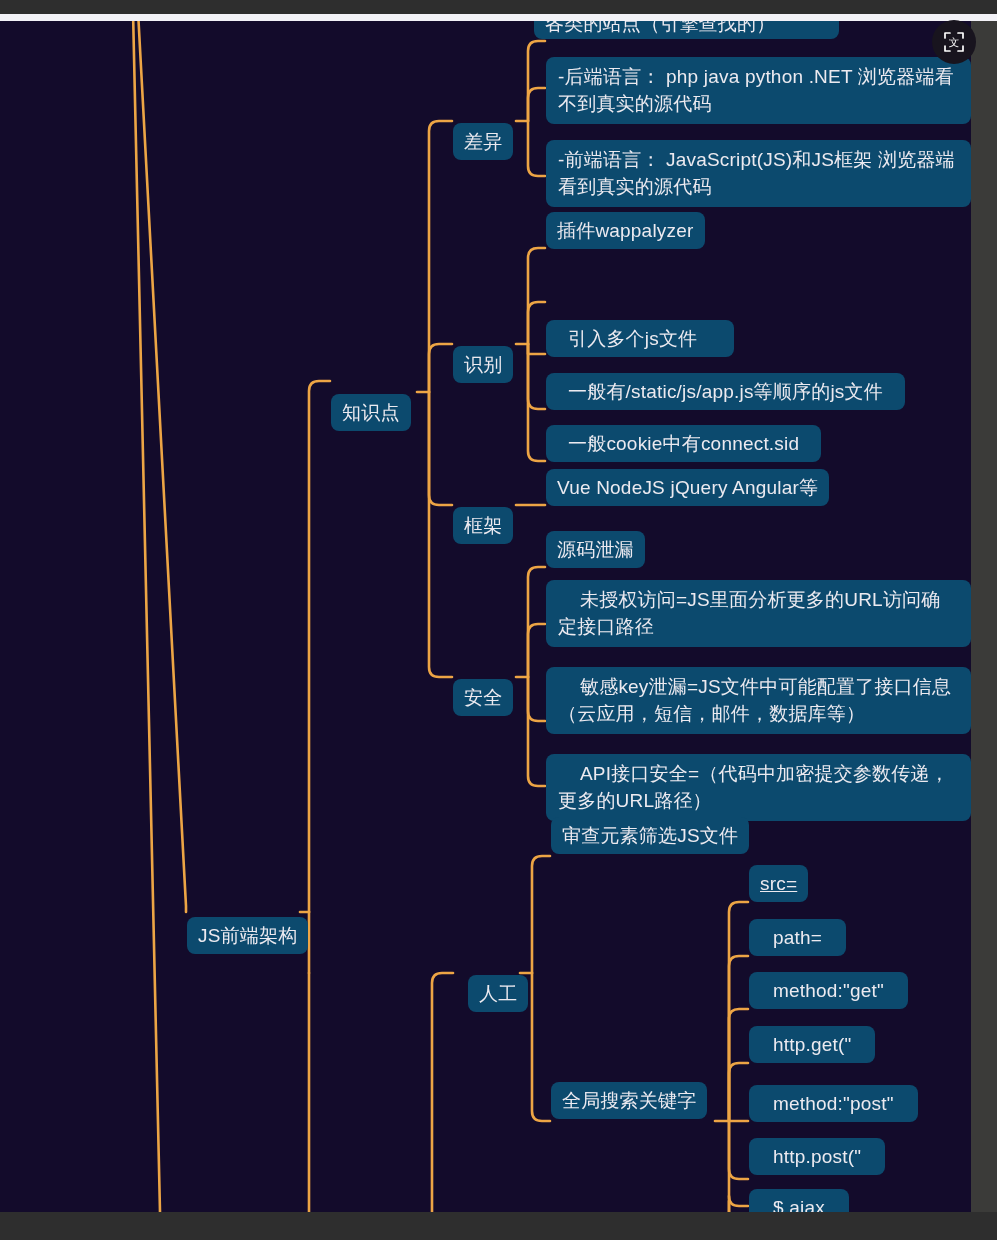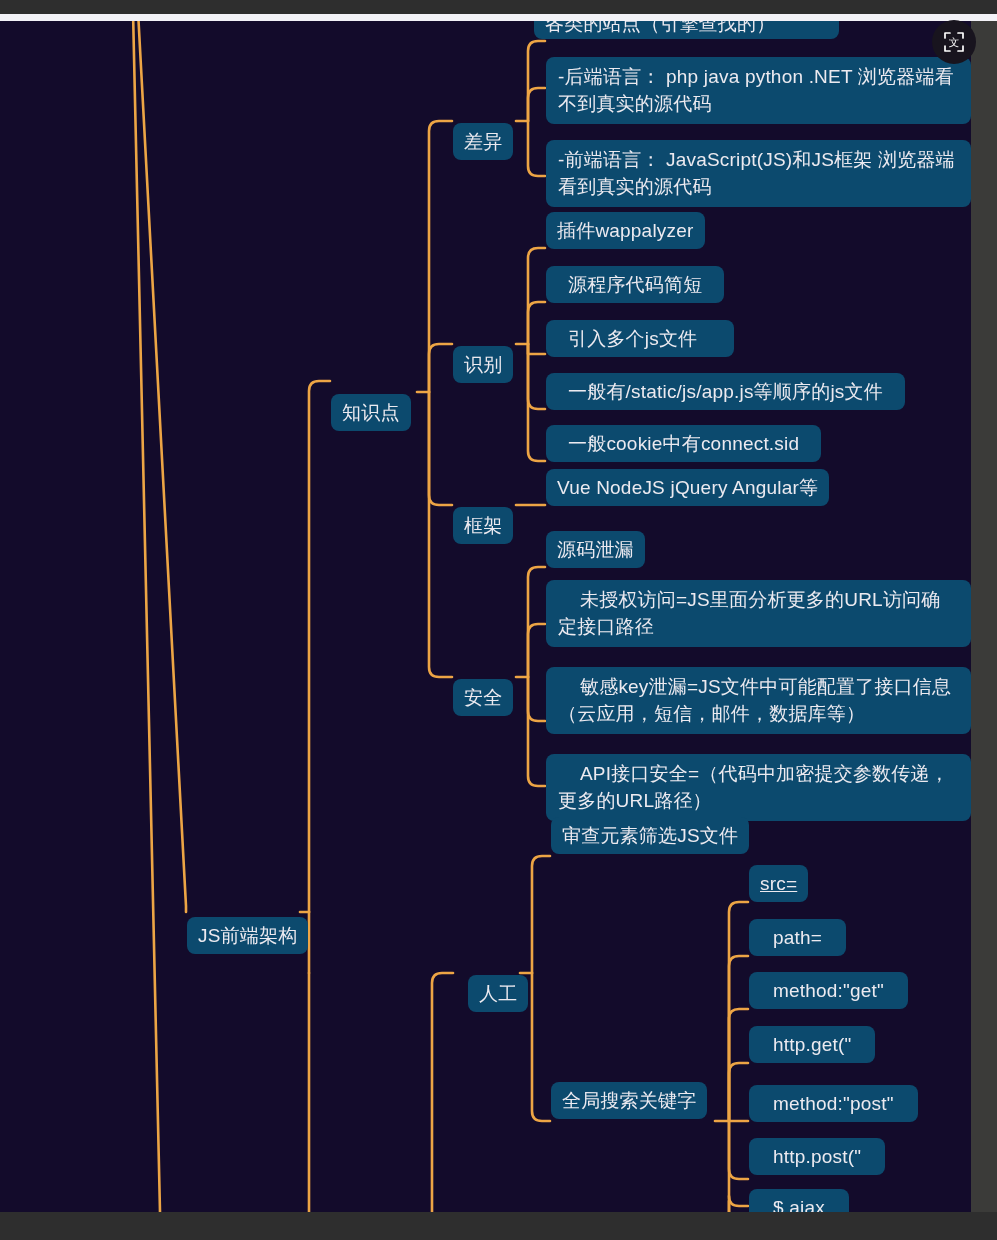--- a/index.html
+++ b/index.html
@@ -133,21 +133,20 @@
     <div class="node" style="left:453px;top:658px;">安全</div>
 
     <div class="node" style="left:468px;top:954px;">人工</div>
 
     <div class="node wrap" style="left:546px;top:36px;width:425px;">-后端语言： php java python .NET 浏览器端看不到真实的源代码</div>
 
     <div class="node wrap" style="left:546px;top:119px;width:425px;">-前端语言： JavaScript(JS)和JS框架 浏览器端看到真实的源代码</div>
 
     <div class="node" style="left:546px;top:191px;">插件wappalyzer</div>
 
-    <div class="node" style="left:546px;top:245px;padding-left:22px;padding-right:22px;">源程序代码简短</div>
 
     <div class="node" style="left:546px;top:299px;padding-left:22px;padding-right:37px;">引入多个js文件</div>
 
     <div class="node" style="left:546px;top:352px;padding-left:22px;padding-right:22px;">一般有/static/js/app.js等顺序的js文件</div>
 
     <div class="node" style="left:546px;top:404px;padding-left:22px;padding-right:22px;">一般cookie中有connect.sid</div>
 
     <div class="node" style="left:546px;top:448px;">Vue NodeJS jQuery Angular等</div>
 
     <div class="node" style="left:546px;top:510px;">源码泄漏</div>

